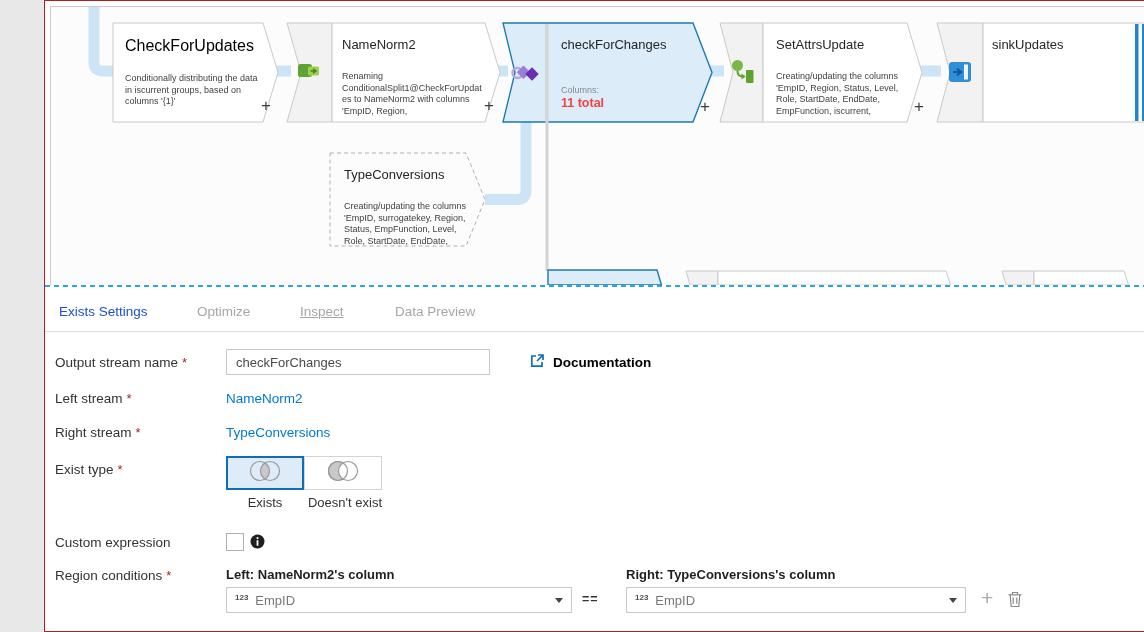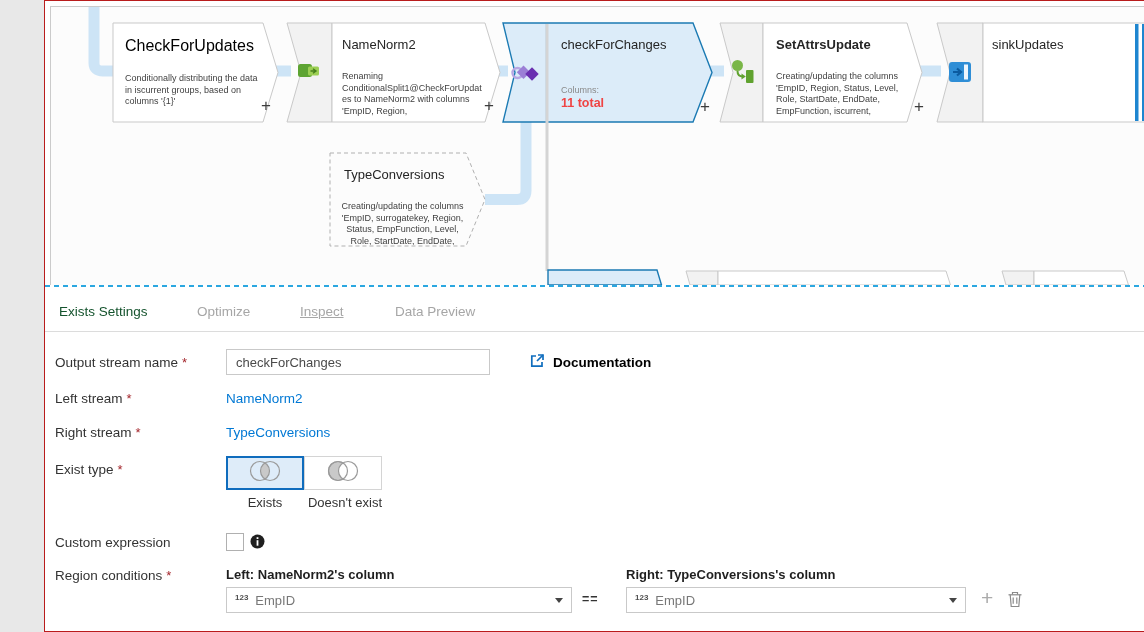--- a/index.html
+++ b/index.html
@@ -16,21 +16,21 @@
   .cols-label{font-size:9px;color:#8a8a8a;}
   .cols-value{font-size:12.5px;font-weight:bold;color:#ef4444;}
   .plus-btn{z-index:3;font-size:17px;color:#3c3c3c;line-height:17px;cursor:pointer;}
   
   .splitter{left:0;top:284px;width:1144px;height:2px;z-index:4;
     background:repeating-linear-gradient(90deg,#2ba7e0 0 5px,rgba(0,0,0,0) 5px 9px);}
   .collapse-handle{left:1107px;top:291px;width:16px;height:3.5px;background:#161616;z-index:4;cursor:pointer;}
   
   .panel{left:0;top:286px;width:1144px;height:346px;background:#fff;}
   .tab{top:17px;font-size:13.5px;color:#a6a6a6;cursor:pointer;white-space:nowrap;}
-  .tab.active{color:#14532d;}
+  .tab.active{color:#1d4ed8;}
   .tab-sep{left:0;top:44px;width:1144px;height:1px;background:#dcdcdc;}
   .f-label{left:10px;font-size:13.5px;color:#333;white-space:nowrap;}
   .req{color:#a4262c;margin-left:4px;font-size:13px;}
   .txt-input{left:181px;width:264px;height:26px;border:1px solid #c9c9c9;background:#fff;
     font-size:13px;color:#4a4a4a;padding:0 9px;outline:none;}
   .doc-link{cursor:pointer;}
   .doc-label{font-size:13.5px;font-weight:600;color:#000000;}
   .stream-link{left:181px;font-size:13.5px;color:#0078d4;cursor:pointer;white-space:nowrap;}
   .exist-btn{height:34px;background:#fff;border:1px solid #d4d4d4;display:flex;align-items:center;justify-content:center;cursor:pointer;}
   .exist-btn.sel{background:#deecf9;border:2px solid #0f6cbd;}
@@ -118,27 +118,27 @@
     <div class="abs node-text" style="left:80px;top:36px;">CheckForUpdates</div>
     <div class="abs node-text node-desc" style="left:80px;top:72px;width:140px;height:40px;">Conditionally distributing the data in iscurrent groups, based on columns '{1}'</div>
 
     <div class="abs node-text node-title" style="left:297px;top:36px;">NameNorm2</div>
     <div class="abs node-text node-desc" style="left:297px;top:70px;width:140px;height:49px;">Renaming ConditionalSplit1@CheckForUpdates to NameNorm2 with columns 'EmpID, Region,</div>
 
     <div class="abs node-text node-title" style="left:516px;top:36px;">checkForChanges</div>
     <div class="abs node-text cols-label" style="left:516px;top:84px;">Columns:</div>
     <div class="abs node-text cols-value" style="left:516px;top:95px;">11 total</div>
 
-    <div class="abs node-text node-title" style="left:731px;top:36px;font-weight:bold;">SetAttrsUpdate</div>
+    <div class="abs node-text node-title" style="left:731px;top:36px;">SetAttrsUpdate</div>
     <div class="abs node-text node-desc" style="left:731px;top:70px;width:138px;height:49px;">Creating/updating the columns 'EmpID, Region, Status, Level, Role, StartDate, EndDate, EmpFunction, iscurrent,</div>
 
     <div class="abs node-text node-title" style="left:947px;top:36px;">sinkUpdates</div>
 
     <div class="abs node-text node-title" style="left:299px;top:166px;">TypeConversions</div>
-    <div class="abs node-text node-desc" style="left:291px;top:200px;width:133px;height:44px;text-align:center;">Creating/updating the columns 'EmpID, surrogatekey, Region, Status, EmpFunction, Level, Role, StartDate, EndDate,</div>
+    <div class="abs node-text node-desc" style="left:299px;top:200px;width:133px;height:44px;">Creating/updating the columns 'EmpID, surrogatekey, Region, Status, EmpFunction, Level, Role, StartDate, EndDate,</div>
 
     <div class="abs plus-btn" style="left:216px;top:96px;">+</div>
     <div class="abs plus-btn" style="left:439px;top:96px;">+</div>
     <div class="abs plus-btn" style="left:655px;top:97px;">+</div>
     <div class="abs plus-btn" style="left:869px;top:97px;">+</div>
   </div>
 
   <div class="abs splitter"></div>
   <div class="abs collapse-handle"></div>
 

